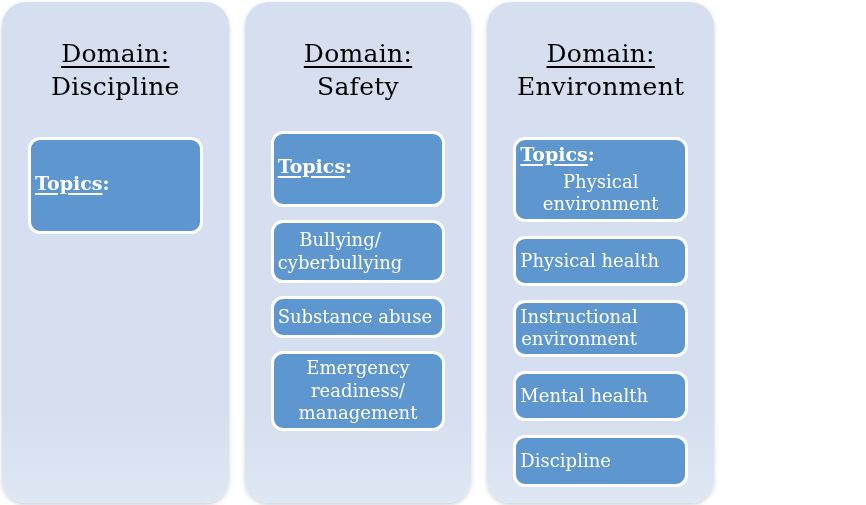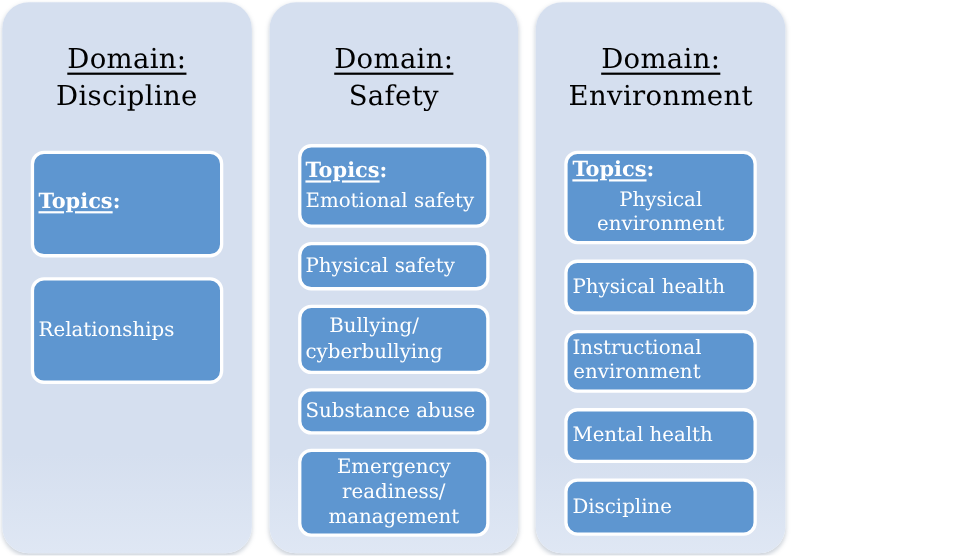--- a/index.html
+++ b/index.html
@@ -76,38 +76,31 @@
 
   <div class="panel p1">
     <div class="panel-header">
       <div class="domain-label">Domain:</div>
       <div class="domain-name">Discipline</div>
     </div>
     <div class="boxes">
       <div class="box" style="min-height:97px">
         <div class="topics-head"><span class="u">Topics</span><span>:</span></div>
       </div>
-      <div class="box" style="min-height:97px">
-        <div class="box-label">Relationships</div>
-      </div>
     </div>
   </div>
 
   <div class="panel p2">
     <div class="panel-header">
       <div class="domain-label">Domain:</div>
       <div class="domain-name">Safety</div>
     </div>
     <div class="boxes">
       <div class="box" style="min-height:76px">
         <div class="topics-head"><span class="u">Topics</span><span>:</span></div>
-        <div class="box-label">Emotional safety</div>
-      </div>
-      <div class="box" style="min-height:44px">
-        <div class="box-label">Physical safety</div>
       </div>
       <div class="box" style="min-height:63px">
         <div class="box-label">Bullying/
 cyberbullying</div>
       </div>
       <div class="box" style="min-height:42px">
         <div class="box-label">Substance abuse</div>
       </div>
       <div class="box" style="min-height:70px">
         <div class="box-label">Emergency readiness/

